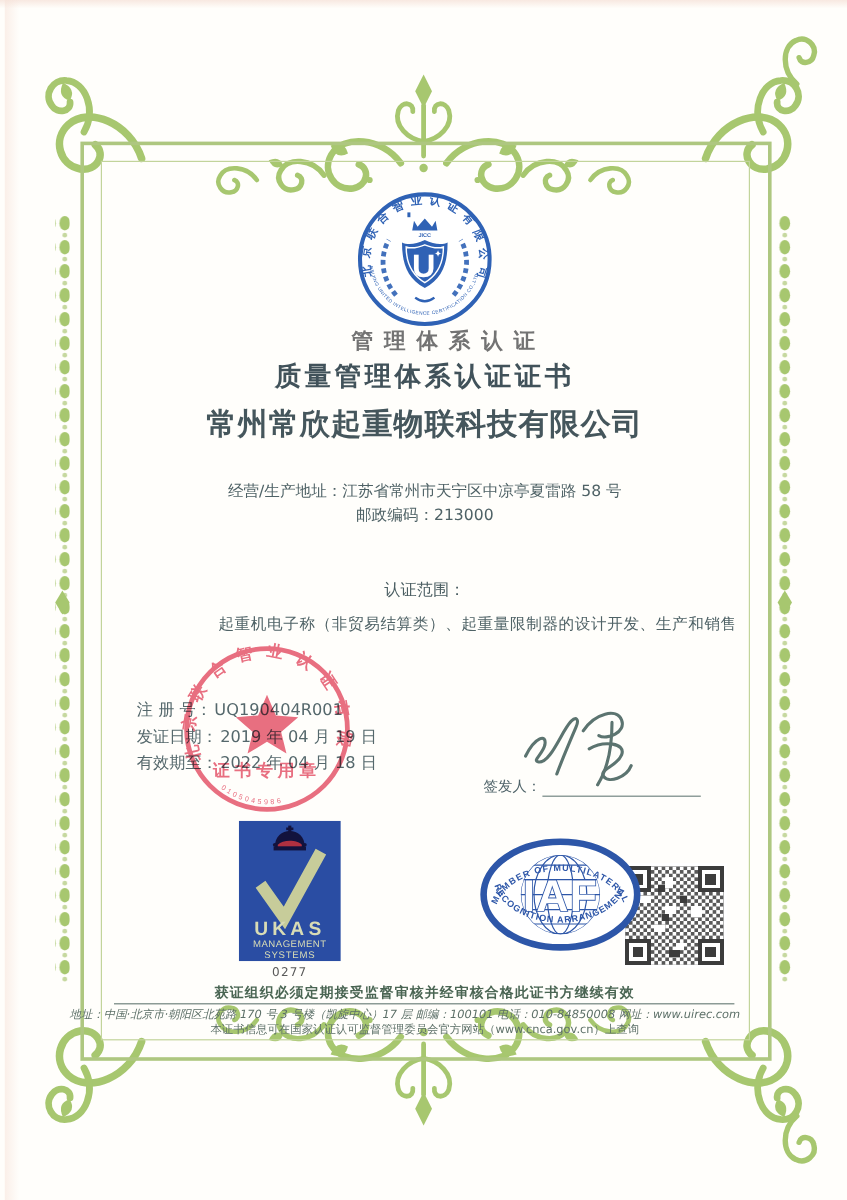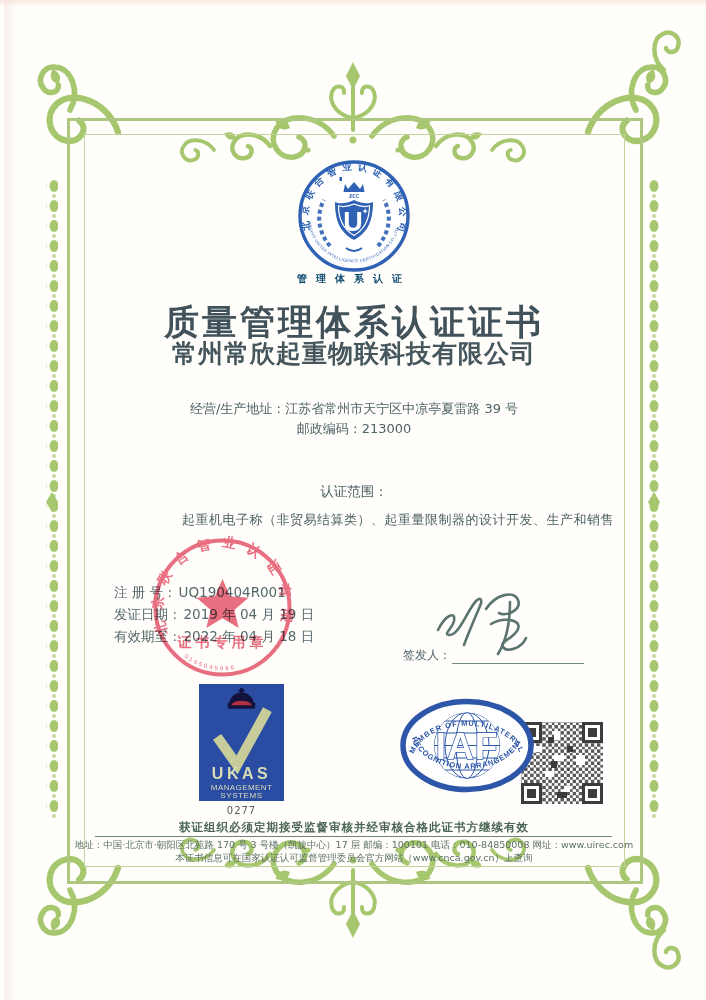--- a/index.html
+++ b/index.html
@@ -10,42 +10,42 @@
     font-family:"DejaVu Sans","Liberation Sans",sans-serif;
     color:#4f6266;
   }
   .abs{position:absolute;}
   .ctr{left:84px;width:540px;text-align:center;}
   .edge-tint-top{left:0;top:0;width:706px;height:7px;background:linear-gradient(180deg,#f2d7cb,rgba(242,215,203,0));opacity:.55;}
   .edge-tint-left{left:4px;top:0;width:12px;height:1000px;background:linear-gradient(90deg,#f6e0d6,rgba(246,224,214,0));opacity:.5;}
   .frame-outer{left:67px;top:118px;width:570px;height:760px;border:3px solid #aec780;}
   .frame-inner{left:84px;top:134px;width:539px;height:731px;border:1px solid #c2d49b;}
   .deco{left:0;top:0;width:706px;height:1000px;pointer-events:none;}
-  .category{top:272px;font-size:10px;letter-spacing:9px;color:#0c4a6e;font-weight:bold;}
-  .title{top:299px;font-size:35px;font-weight:bold;letter-spacing:3px;color:#41525a;}
+  .category{top:272px;font-size:18px;letter-spacing:9px;color:#737373;font-weight:bold;padding-left:20px;}
+  .title{top:299px;font-size:22px;font-weight:bold;letter-spacing:3px;color:#41525a;}
   .company{top:337px;font-size:25px;font-weight:bold;letter-spacing:1px;color:#45565c;}
   .addr1{top:380px;font-size:13px;}
   .addr2{top:400px;font-size:13px;}
   .post{top:420px;font-size:13px;}
   .standard{top:440px;font-size:16.5px;font-weight:bold;color:#3f5257;letter-spacing:1px;}
   .scope-label{top:483px;font-size:13.5px;color:#4b5e62;}
   .scope-text{top:511px;font-size:13px;letter-spacing:.5px;padding-left:44px;}
   .details{left:114px;top:581px;font-size:13.5px;line-height:22px;color:#55686c;}
   .details .lbl{margin-right:2px;}
   .stamp{left:150px;top:535px;width:145px;height:145px;mix-blend-mode:multiply;}
   .issuer{left:403px;top:647px;font-size:12px;color:#50646a;}
   .sig-line{left:452px;top:663px;width:132px;border-top:1px solid #748783;}
   .sig{left:428px;top:578px;width:130px;height:84px;}
   .ukas{left:199px;top:684px;width:85px;height:117px;}
   .ukas-num{left:199px;top:805px;width:85px;text-align:center;font-size:10px;color:#5a5a5a;letter-spacing:1px;}
   .qr{left:518px;top:719px;width:88px;height:88px;z-index:1;}
   .iaf{left:398px;top:697px;width:138px;height:97px;z-index:2;}
   .f-notice{top:820px;font-size:11.5px;font-weight:bold;color:#4a6553;letter-spacing:1px;}
   .f-div{left:95px;top:836px;width:517px;border-top:1px solid #70837d;}
-  .f-addr{top:839px;font-size:9.5px;color:#5d7068;left:70px;width:568px;text-align:center;}
+  .f-addr{top:839px;font-size:9.5px;color:#5d7068;left:58px;width:568px;font-style:italic;}
   .f-query{top:852px;font-size:9.5px;color:#5d7068;left:70px;width:568px;text-align:center;}
   svg text{font-family:"Liberation Sans","DejaVu Sans",sans-serif;}
 </style>
 </head>
 <body>
 
 <div class="page">
 
   <div class="abs edge-tint-top"></div>
   <div class="abs edge-tint-left"></div>
@@ -133,21 +133,21 @@
     </g>
     <text x="55" y="71" font-size="27" font-weight="bold" fill="#ffffff" text-anchor="middle" font-family="Liberation Serif, serif">U</text>
     <text x="67" y="54" font-size="8" fill="#ffffff" text-anchor="middle">✦</text>
     <path d="M48,88 q8,6 16,0" fill="none" stroke="#2f62b5" stroke-width="2"></path>
   </svg>
 
   <div class="abs ctr category">管理体系认证</div>
   <div class="abs ctr title">质量管理体系认证证书</div>
   <div class="abs ctr company">常州常欣起重物联科技有限公司</div>
 
-  <div class="abs ctr addr2">经营/生产地址：江苏省常州市天宁区中凉亭夏雷路 39 号</div>
+  <div class="abs ctr addr2">经营/生产地址：江苏省常州市天宁区中凉亭夏雷路 58 号</div>
   <div class="abs ctr post">邮政编码：213000</div>
 
   <div class="abs ctr scope-label">认证范围：</div>
   <div class="abs ctr scope-text">起重机电子称（非贸易结算类）、起重量限制器的设计开发、生产和销售</div>
 
   <div class="abs details">
     <div>
       <span class="lbl">注 册 号：</span><span>UQ190404R001</span>
     </div>
     <div>

